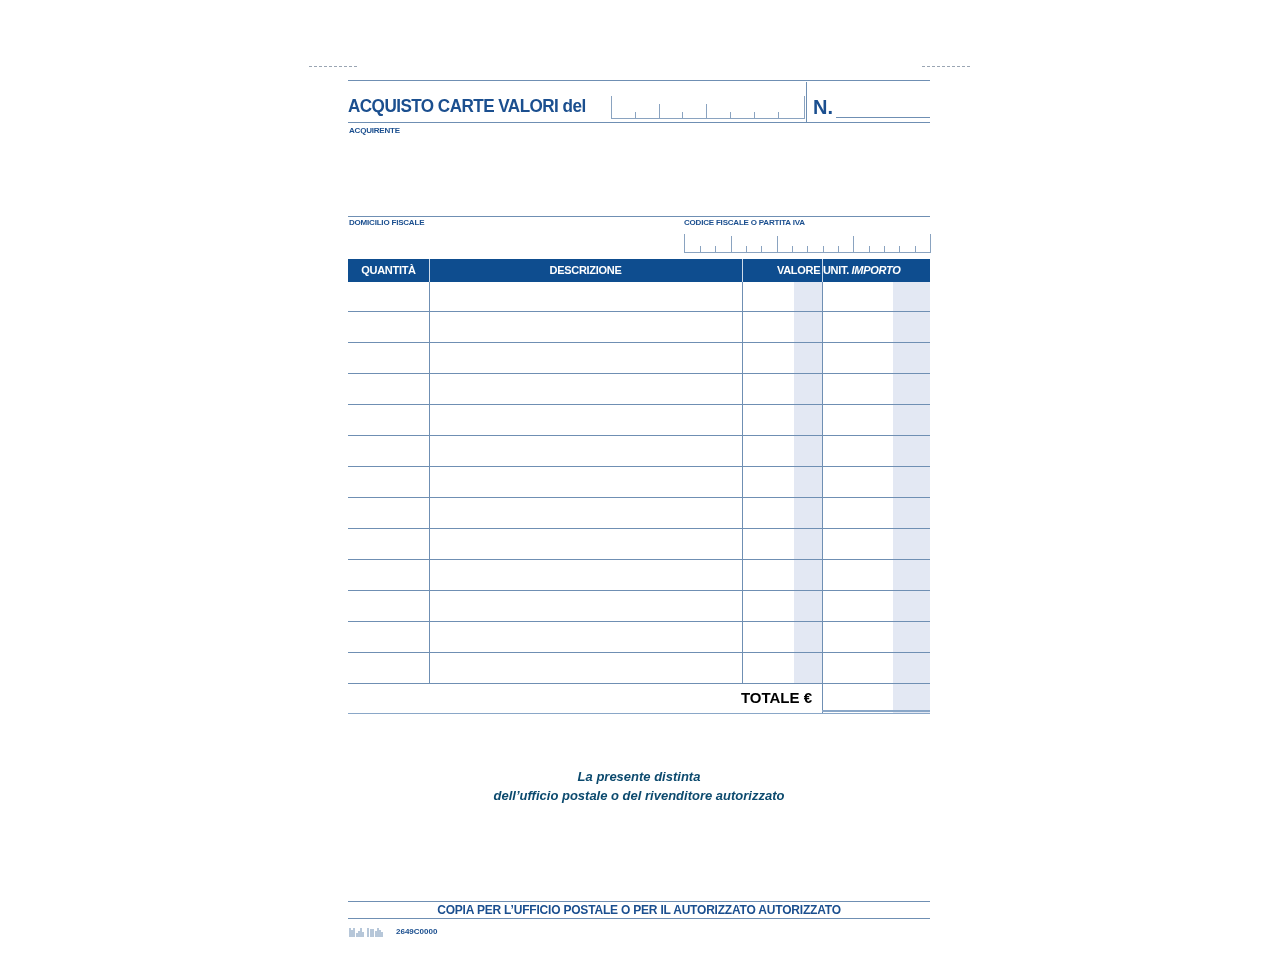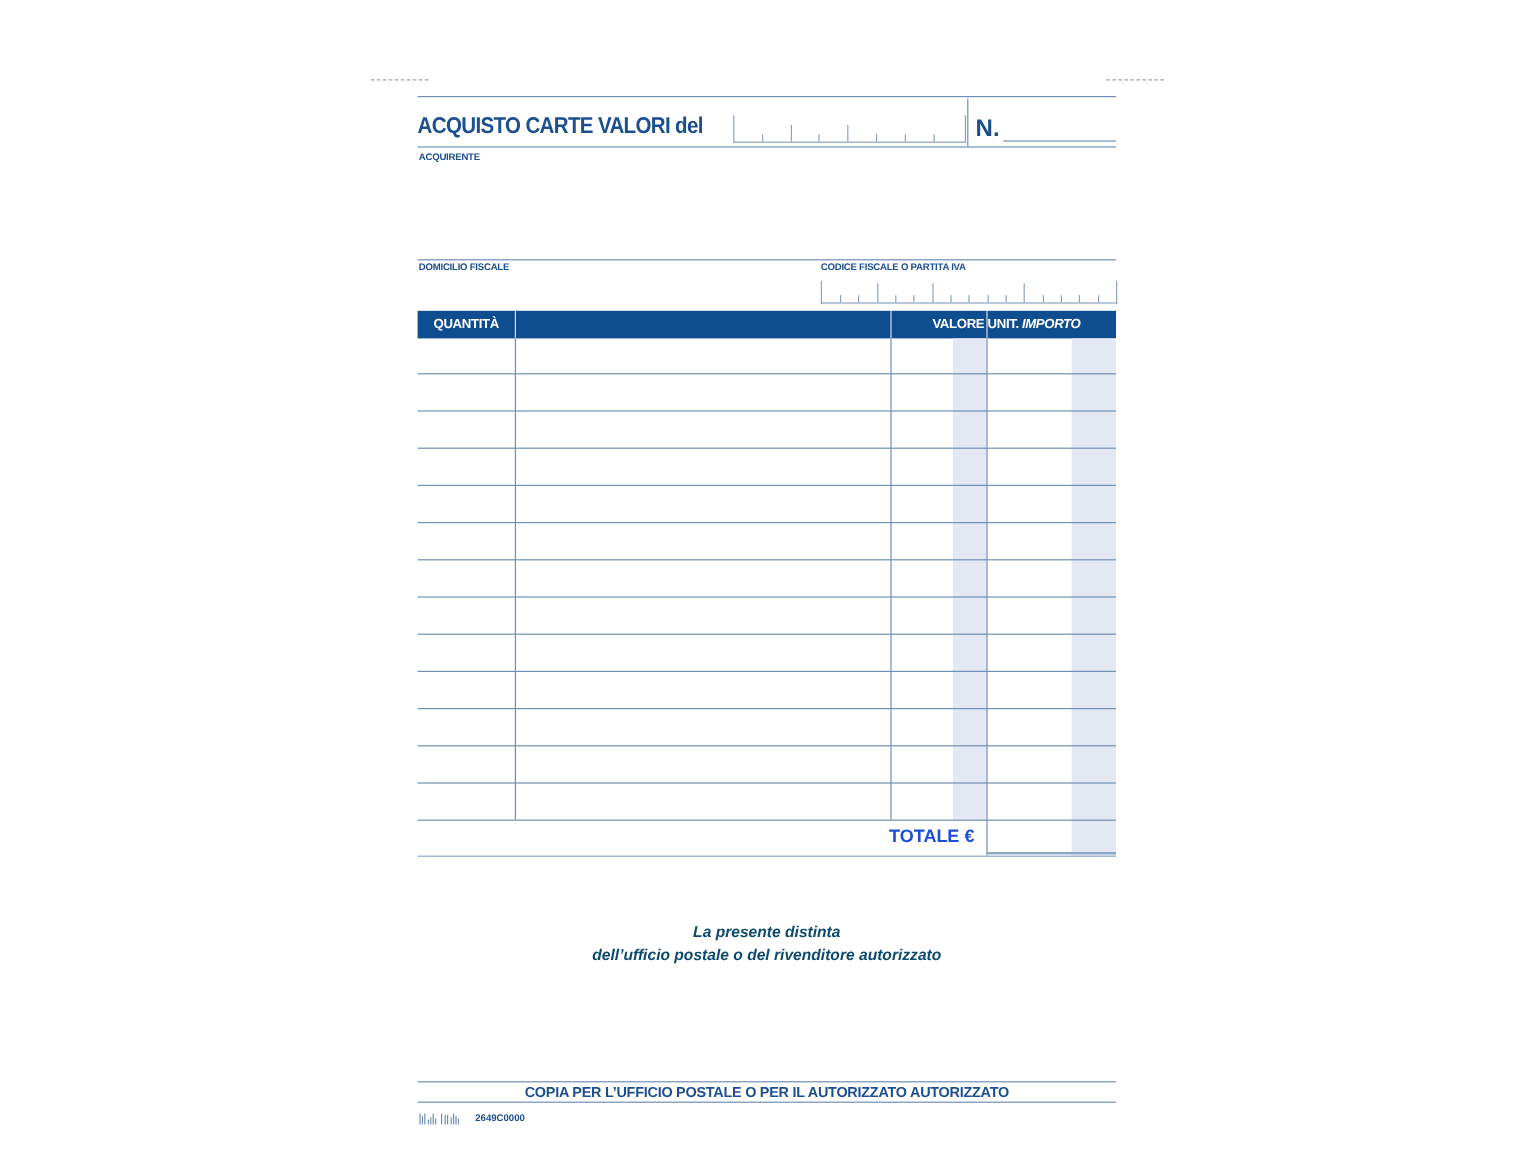--- a/index.html
+++ b/index.html
@@ -11,21 +11,21 @@
   .cut { position:absolute; top:66px; width:48px; border-top:1px dashed #9aa5b3; }
   .title { left:348px; top:95px; font-size:19px; font-weight:bold; color:#1b4f8f; letter-spacing:-0.6px; transform:scaleX(0.9); transform-origin:left; }
   .small-label { font-size:8px; font-weight:bold; color:#1b4f8f; letter-spacing:-0.2px; }
   .n-label { left:813px; top:96px; font-size:20px; font-weight:bold; color:#1b4f8f; }
   .tick { position:absolute; width:1px; background:#8aa3c0; bottom:0; }
   .tickbox { position:absolute; border-bottom:1px solid #8aa3c0; }
   .thead { position:absolute; left:348px; top:259px; width:582px; height:23px; background:#0e4d8f; }
   .th { position:absolute; top:0; height:23px; line-height:23px; color:#fff; font-weight:bold; font-size:11px; text-align:center; letter-spacing:-0.3px; }
   .th-sep { position:absolute; top:0; width:1px; height:23px; background:#ffffff; opacity:0.8; }
   .shade { position:absolute; background:#e3e8f3; }
-  .totale { left:700px; top:689px; width:112px; text-align:right; font-size:15px; font-weight:bold; color:#1d4ed8; }
+  .totale { left:700px; top:689px; width:112px; text-align:right; font-size:15px; font-weight:bold; color:#000000; }
   .notice { left:348px; top:767px; width:582px; text-align:center; font-size:13px; font-style:italic; font-weight:bold; line-height:19px; color:#0c4a6e; }
   .copy { left:348px; top:903px; width:582px; text-align:center; font-size:12px; font-weight:bold; color:#1b4f8f; letter-spacing:-0.2px; }
   .code { left:396px; top:927px; font-size:8px; font-weight:bold; color:#1b4f8f; }
   .logo { left:349px; top:926px; width:42px; height:12px; }
 </style>
 </head>
 <body>
 
 <div class="cut" style="left:309px;"></div>
 <div class="cut" style="left:922px;"></div>
@@ -69,20 +69,21 @@
   <div class="tick" style="left:168px; height:16px;"></div>
   <div class="tick" style="left:184px; height:6px;"></div>
   <div class="tick" style="left:199px; height:6px;"></div>
   <div class="tick" style="left:214px; height:6px;"></div>
   <div class="tick" style="left:230px; height:6px;"></div>
 </div>
 
 <div class="thead">
   <div class="th" style="left:0; width:81px;">QUANTITÀ</div>
   <div class="th-sep" style="left:81px;"></div>
+  <div class="th" style="left:81px; width:313px;">DESCRIZIONE</div>
   <div class="th-sep" style="left:394px;"></div>
   <div class="th" style="left:394px; width:80px;padding-left:31px;">VALORE UNIT.</div>
   <div class="th-sep" style="left:474px;"></div>
   <div class="th" style="left:474px; width:108px;font-style:italic;">IMPORTO</div>
 </div>
 
 <div class="shade" style="left:794px; top:282px; width:28px; height:401px;"></div>
 <div class="shade" style="left:893px; top:282px; width:37px; height:431px;"></div>
 
 <div class="vline" style="left:429px; top:282px; height:401px;"></div>

